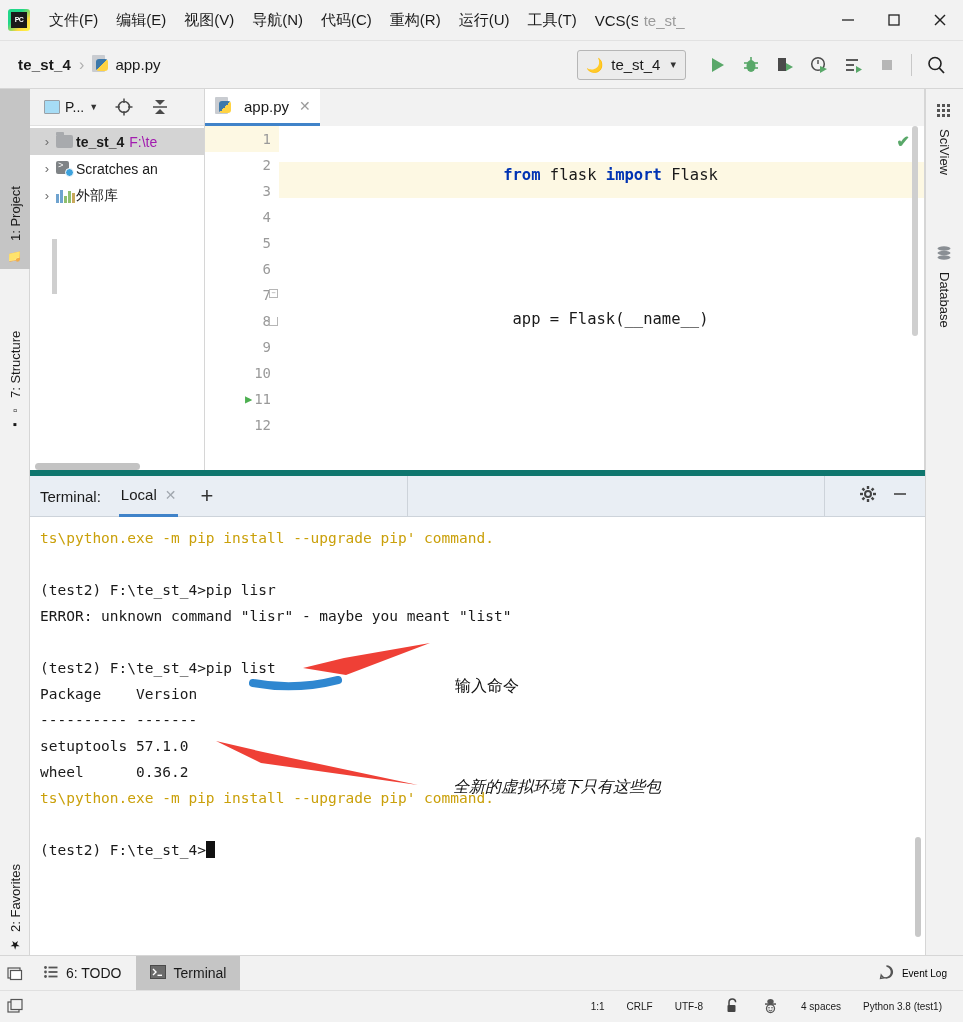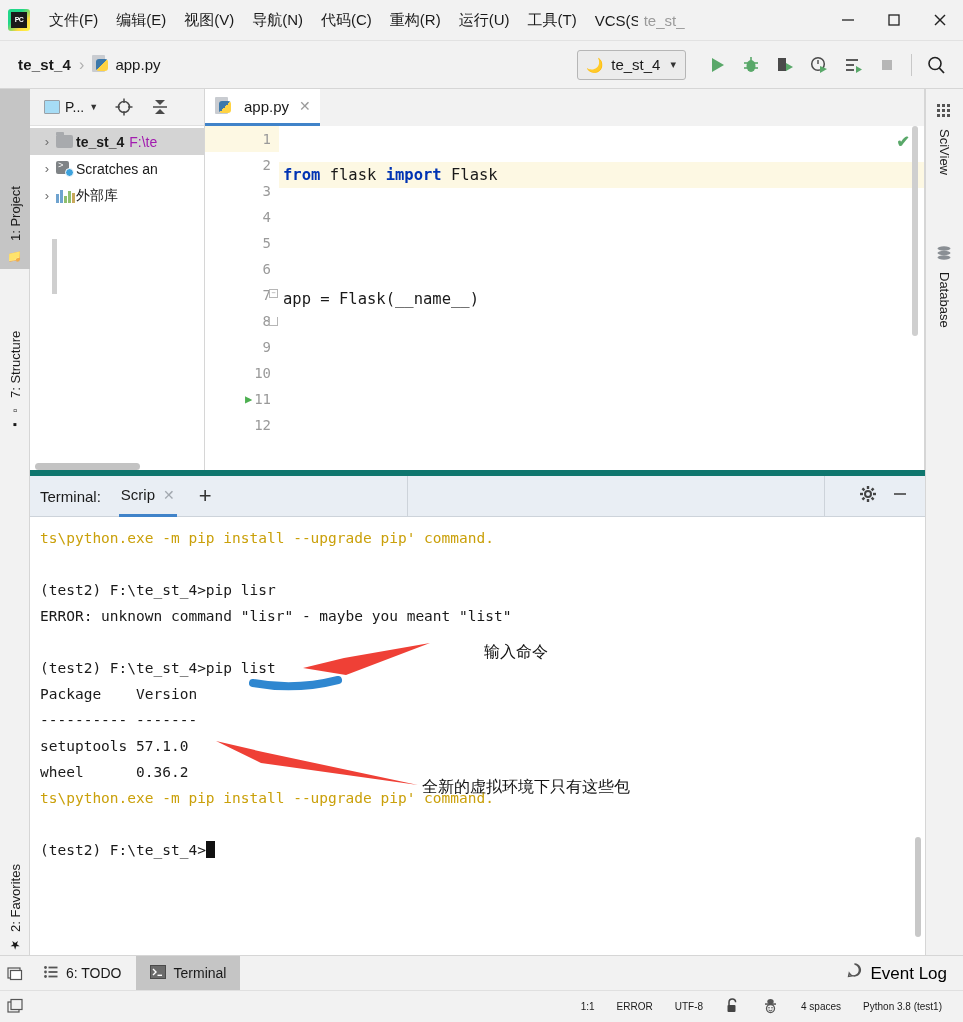--- a/index.html
+++ b/index.html
@@ -144,21 +144,21 @@
     font-family: "DejaVu Sans Mono", monospace; font-size: 14px; color: #9a9a9a;
   }
   .gline { height: 26px; line-height: 26px; text-align: right; padding-right: 8px; position: relative;}
   .gline.hl { background: #fdf8e3; }
   .run-marker { position:absolute; left: 40px; color:#4caf50; font-size: 12px; }
   .fold { position: absolute; left: 64px; width: 9px; height: 9px; border:1px solid #b6b6b6; color:#9a9a9a; font-size:7px; text-align:center; line-height:7px; background:#fff;}
   .code-lines {
     flex: 1; font-family: "DejaVu Sans Mono", monospace; font-size: 15.5px;
     position: relative; white-space: pre;
   }
-  .cline { height: 26px; line-height: 26px; padding-left: 4px; }
+  .cline { height: 36px; line-height: 26px; padding-left: 18px; text-align: center; }
   .cline.hl { background: #fdf8e3; }
   .kw { color: #0033b3; font-weight: bold; }
   .txt { color: #1a1a1a; }
   .check { position:absolute; right: 14px; top: 6px; color: #59a869; font-size: 16px; font-weight:bold; }
   .vline { position:absolute; right: 6px; top: 0; width: 6px; height: 210px; background: #cfcfcf; border-radius:3px;}
 
   .hscroll {
     position:absolute; left: 35px; top: 463px; width: 105px; height: 7px;
     background:#c3c3c3; border-radius: 4px;
   }
@@ -211,21 +211,21 @@
   .bottom-bar {
     position: absolute; left: 0; right: 0; top: 955px; height: 35px;
     background: #f2f2f2; display: flex; align-items: center; border-top: 1px solid #d6d6d6;
   }
   .bb-left-ico { width: 30px; display:flex; justify-content:center; }
   .bb-tab {
     display: flex; align-items: center; gap: 8px; height: 35px; padding: 0 14px;
     font-size: 14px; color:#1a1a1a; cursor: default;
   }
   .bb-tab.sel { background: #c5c5c5; }
-  .bb-right { margin-left:auto; display:flex; align-items:flex-end; gap:7px; padding-right: 16px; font-size:17px;}
+  .bb-right { margin-left:auto; display:flex; align-items:center; gap:7px; padding-right: 16px; font-size:10px;}
 
   
   .status-bar {
     position: absolute; left: 0; right: 0; top: 990px; height: 32px;
     background: #f2f2f2; display: flex; align-items: center; border-top: 1px solid #e0e0e0;
   }
   .sb-item { font-size: 10px; color: #1a1a1a; padding: 0 11px; cursor: default; white-space: nowrap;}
   .sb-right { margin-left:auto; display:flex; align-items:center; padding-right: 10px;}
 
   .tree-vscroll { position:absolute; left: 22px; top: 150px; width: 5px; height: 55px; background:#cfcfcf;}
@@ -486,21 +486,21 @@
         </svg>
       </span>
       <span class="rtab-label">Database</span>
     </div>
   </div>
 
   <div class="term-panel">
     <div class="term-head">
       <span class="term-lbl">Terminal:</span>
       <div class="term-tab">
-        <span>Scrip</span>
+        <span>Local</span>
         <span class="term-tab-x">✕</span>
       </div>
       <span class="term-plus">+</span>
       <div class="term-divider"></div>
       <div class="term-divider2"></div>
       <div class="term-actions">
         <span>
           <svg width="18" height="18" viewBox="0 0 18 18">
             <circle cx="9" cy="9" r="3" fill="none" stroke="#444" stroke-width="2"></circle>
             <g stroke="#444" stroke-width="2.4">
@@ -542,22 +542,22 @@
   </div>
 
   <svg class="anno-svg" viewBox="0 0 963 1022">
 
     <path d="M253,683 Q295,691 338,680" stroke="#2f87d0" stroke-width="8" fill="none" stroke-linecap="round"></path>
 
     <polygon points="303,668 344,658 430,643 346,675" fill="#ef4036"></polygon>
 
     <polygon points="216,741 263,752 418,785 261,763" fill="#ef4036"></polygon>
   </svg>
-  <div class="anno-text" style="left:455px; top:642px;margin-left:29px;">输入命令</div>
-  <div class="anno-text" style="left:422px; top:777px;">全新的虚拟环境下只有这些包</div>
+  <div class="anno-text" style="left:455px; top:676px;">输入命令</div>
+  <div class="anno-text" style="left:453px; top:777px;font-style:italic;">全新的虚拟环境下只有这些包</div>
 
   <div class="bottom-bar">
     <div class="bb-left-ico">
       <svg width="16" height="16" viewBox="0 0 16 16">
         <rect x="1" y="3" width="12" height="10" fill="none" stroke="#555" stroke-width="1.2"></rect>
         <rect x="3.5" y="5.5" width="11" height="9" fill="#fff" stroke="#555" stroke-width="1.2"></rect>
       </svg>
     </div>
     <div class="bb-tab">
       <span>
@@ -596,21 +596,21 @@
 
   <div class="status-bar">
     <div class="bb-left-ico">
       <svg width="17" height="17" viewBox="0 0 17 17">
         <rect x="1" y="4" width="11" height="10" fill="none" stroke="#555" stroke-width="1.2"></rect>
         <rect x="4" y="1.5" width="11" height="10" fill="#f2f2f2" stroke="#555" stroke-width="1.2"></rect>
       </svg>
     </div>
     <div class="sb-right">
       <span class="sb-item">1:1</span>
-      <span class="sb-item">ERROR</span>
+      <span class="sb-item">CRLF</span>
       <span class="sb-item">UTF-8</span>
       <span class="sb-item">
         <svg width="15" height="17" viewBox="0 0 15 17">
           <path d="M4 8 V5.2 A3.3 3.3 0 0 1 10.6 5.2" fill="none" stroke="#444" stroke-width="1.5"></path>
           <rect x="2.5" y="8" width="8" height="7" rx="1" fill="#444"></rect>
         </svg>
       </span>
       <span class="sb-item">
         <svg width="17" height="17" viewBox="0 0 17 17">
           <ellipse cx="8.5" cy="4.6" rx="3.2" ry="2.6" fill="#555"></ellipse>

